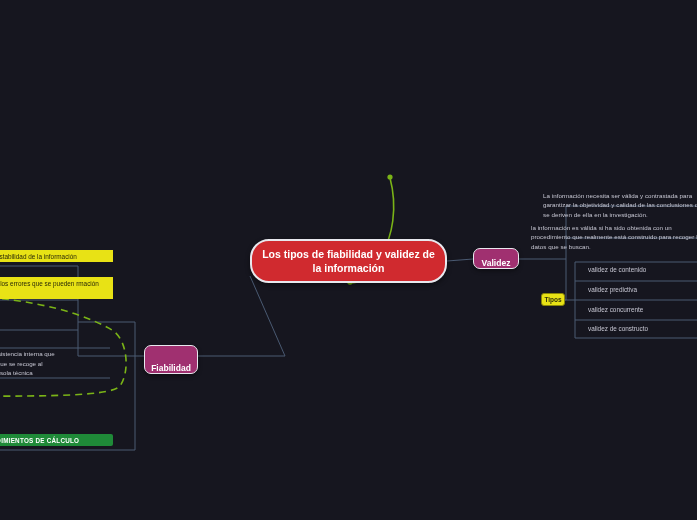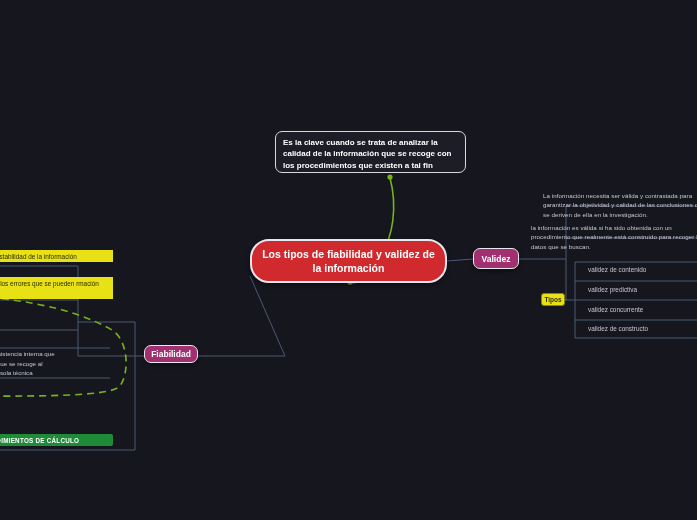--- a/index.html
+++ b/index.html
@@ -60,29 +60,29 @@
     padding: 5px 7px;
     box-sizing: border-box;
   }
 
   
   .pill {
     background: #a03070;
     border: 1.5px solid #e8e8ee;
     border-radius: 7px;
     display: flex;
-    align-items: center;
+    align-items: flex-end;
     justify-content: center;
     color: #ffffff;
     font-size: 8.5px;
     font-weight: bold;
     box-shadow: 0 2px 4px rgba(0,0,0,0.4);
   }
   .pill-validez { left: 473px; top: 248px; width: 46px; height: 21px; }
-  .pill-fiabilidad { left: 144px; top: 345px; width: 54px; height: 18px; }
+  .pill-fiabilidad { left: 144px; top: 345px; width: 54px; height: 29px; }
 
   
   .mini-yellow {
     background: #e8e215;
     border: 1px solid #8a8608;
     border-radius: 3px;
     display: flex;
     align-items: center;
     justify-content: center;
     color: #33330a;
@@ -187,23 +187,20 @@
     <path d="M-60 348 L110 348" stroke="#4a5a72" stroke-width="1" fill="none"></path>
 
     <path d="M390 178 C 398 208, 392 238, 382 252" stroke="#7ab317" stroke-width="1.6" fill="none"></path>
     <circle cx="390" cy="177" r="2.6" fill="#7ab317"></circle>
     <circle cx="350" cy="282" r="2.8" fill="#7ab317"></circle>
     <path d="M350 282 C 360 286, 372 272, 382 252" stroke="#7ab317" stroke-width="1.6" fill="none"></path>
 
     <path d="M-70 294 C 10 296, 70 306, 112 330 C 128 340, 130 372, 120 386 C 110 398, 20 396, -70 396" stroke="#7ab317" stroke-width="1.6" stroke-dasharray="7 5" fill="none"></path>
   </svg>
 
-  <div class="node top-note">
-    <span>Es la clave cuando se trata de analizar la calidad de la información que se recoge con los procedimientos que existen a tal fin</span>
-  </div>
 
   <div class="node root-node">
     <span>Los tipos de fiabilidad y validez de la información</span>
   </div>
 
   <div class="node pill pill-validez">
     <span>Validez</span>
   </div>
 
   <div class="node plain-text note-validez-1">La información necesita ser válida y contrastada para garantizar la objetividad y calidad de las conclusiones que se deriven de ella en la investigación.</div>

